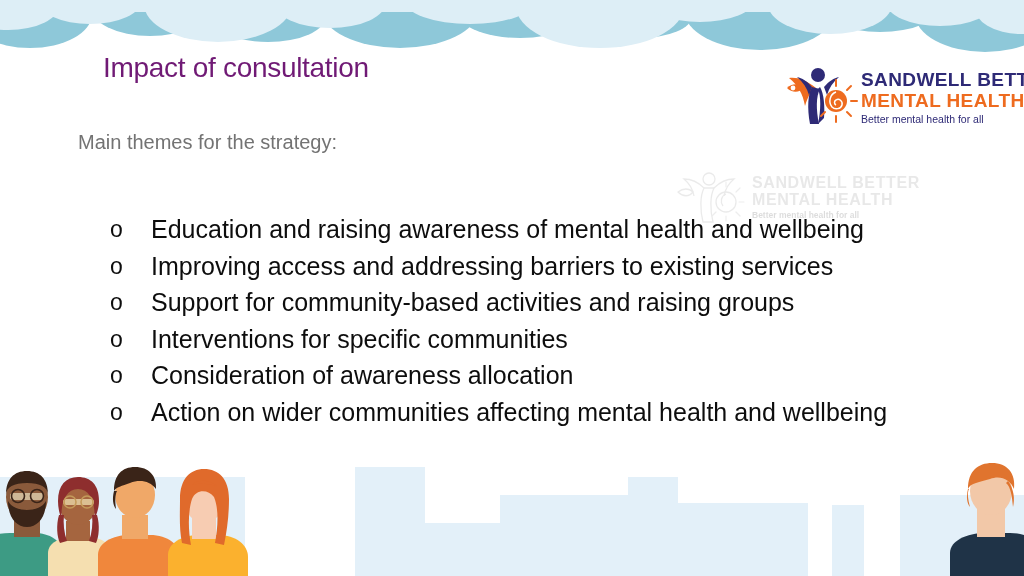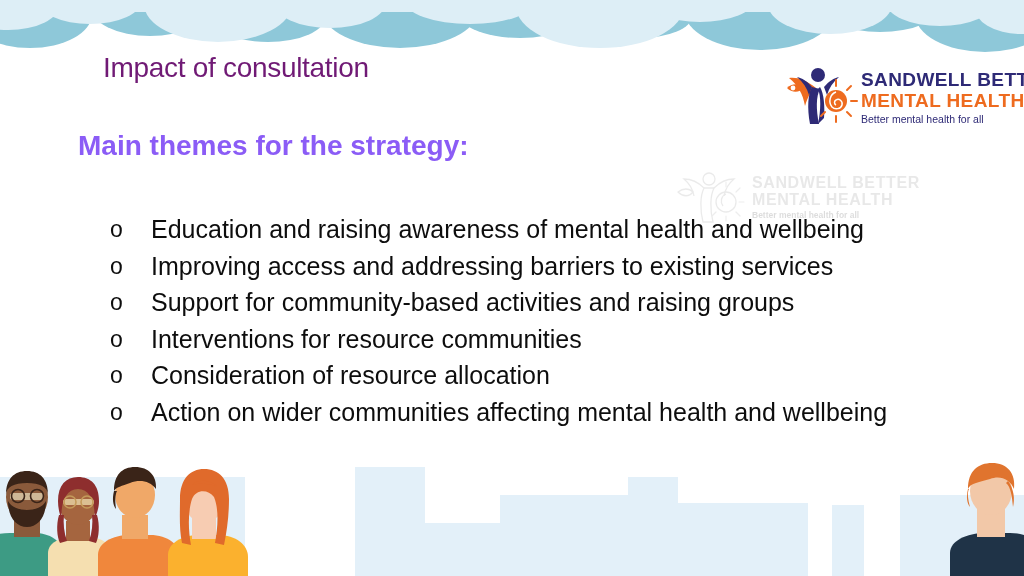--- a/index.html
+++ b/index.html
@@ -48,24 +48,24 @@
     color: #701a75;
     font-weight: 400;
     letter-spacing: -0.3px;
     white-space: nowrap;
     margin-left: 25px;
   }
   #subtitle {
     position: absolute;
     left: 78px;
     top: 131px;
-    font-size: 28px;
+    font-size: 20px;
     line-height: 1.1;
-    color: #8b5cf6;
-    font-weight: 700;
+    color: #737373;
+    font-weight: 400;
     white-space: nowrap;
   }
   #bullet-list {
     position: absolute;
     left: 110px;
     top: 212px;
     width: 840px;
     margin: 0;
     padding: 0;
     list-style: none;
@@ -215,25 +215,25 @@
     <li>
       <span class="marker">o</span>
       <span class="txt">Improving access and addressing barriers to existing services</span>
     </li>
     <li>
       <span class="marker">o</span>
       <span class="txt">Support for community-based activities and raising groups</span>
     </li>
     <li>
       <span class="marker">o</span>
-      <span class="txt">Interventions for resource communities</span>
-    </li>
-    <li>
-      <span class="marker">o</span>
-      <span class="txt">Consideration of resource allocation</span>
+      <span class="txt">Interventions for specific communities</span>
+    </li>
+    <li>
+      <span class="marker">o</span>
+      <span class="txt">Consideration of awareness allocation</span>
     </li>
     <li>
       <span class="marker">o</span>
       <span class="txt">Action on wider communities affecting mental health and wellbeing</span>
     </li>
   </ul>
 
   <div id="logo-watermark">
     <div class="mark">
       <svg width="74" height="58" viewBox="0 0 74 58" xmlns="http://www.w3.org/2000/svg">

